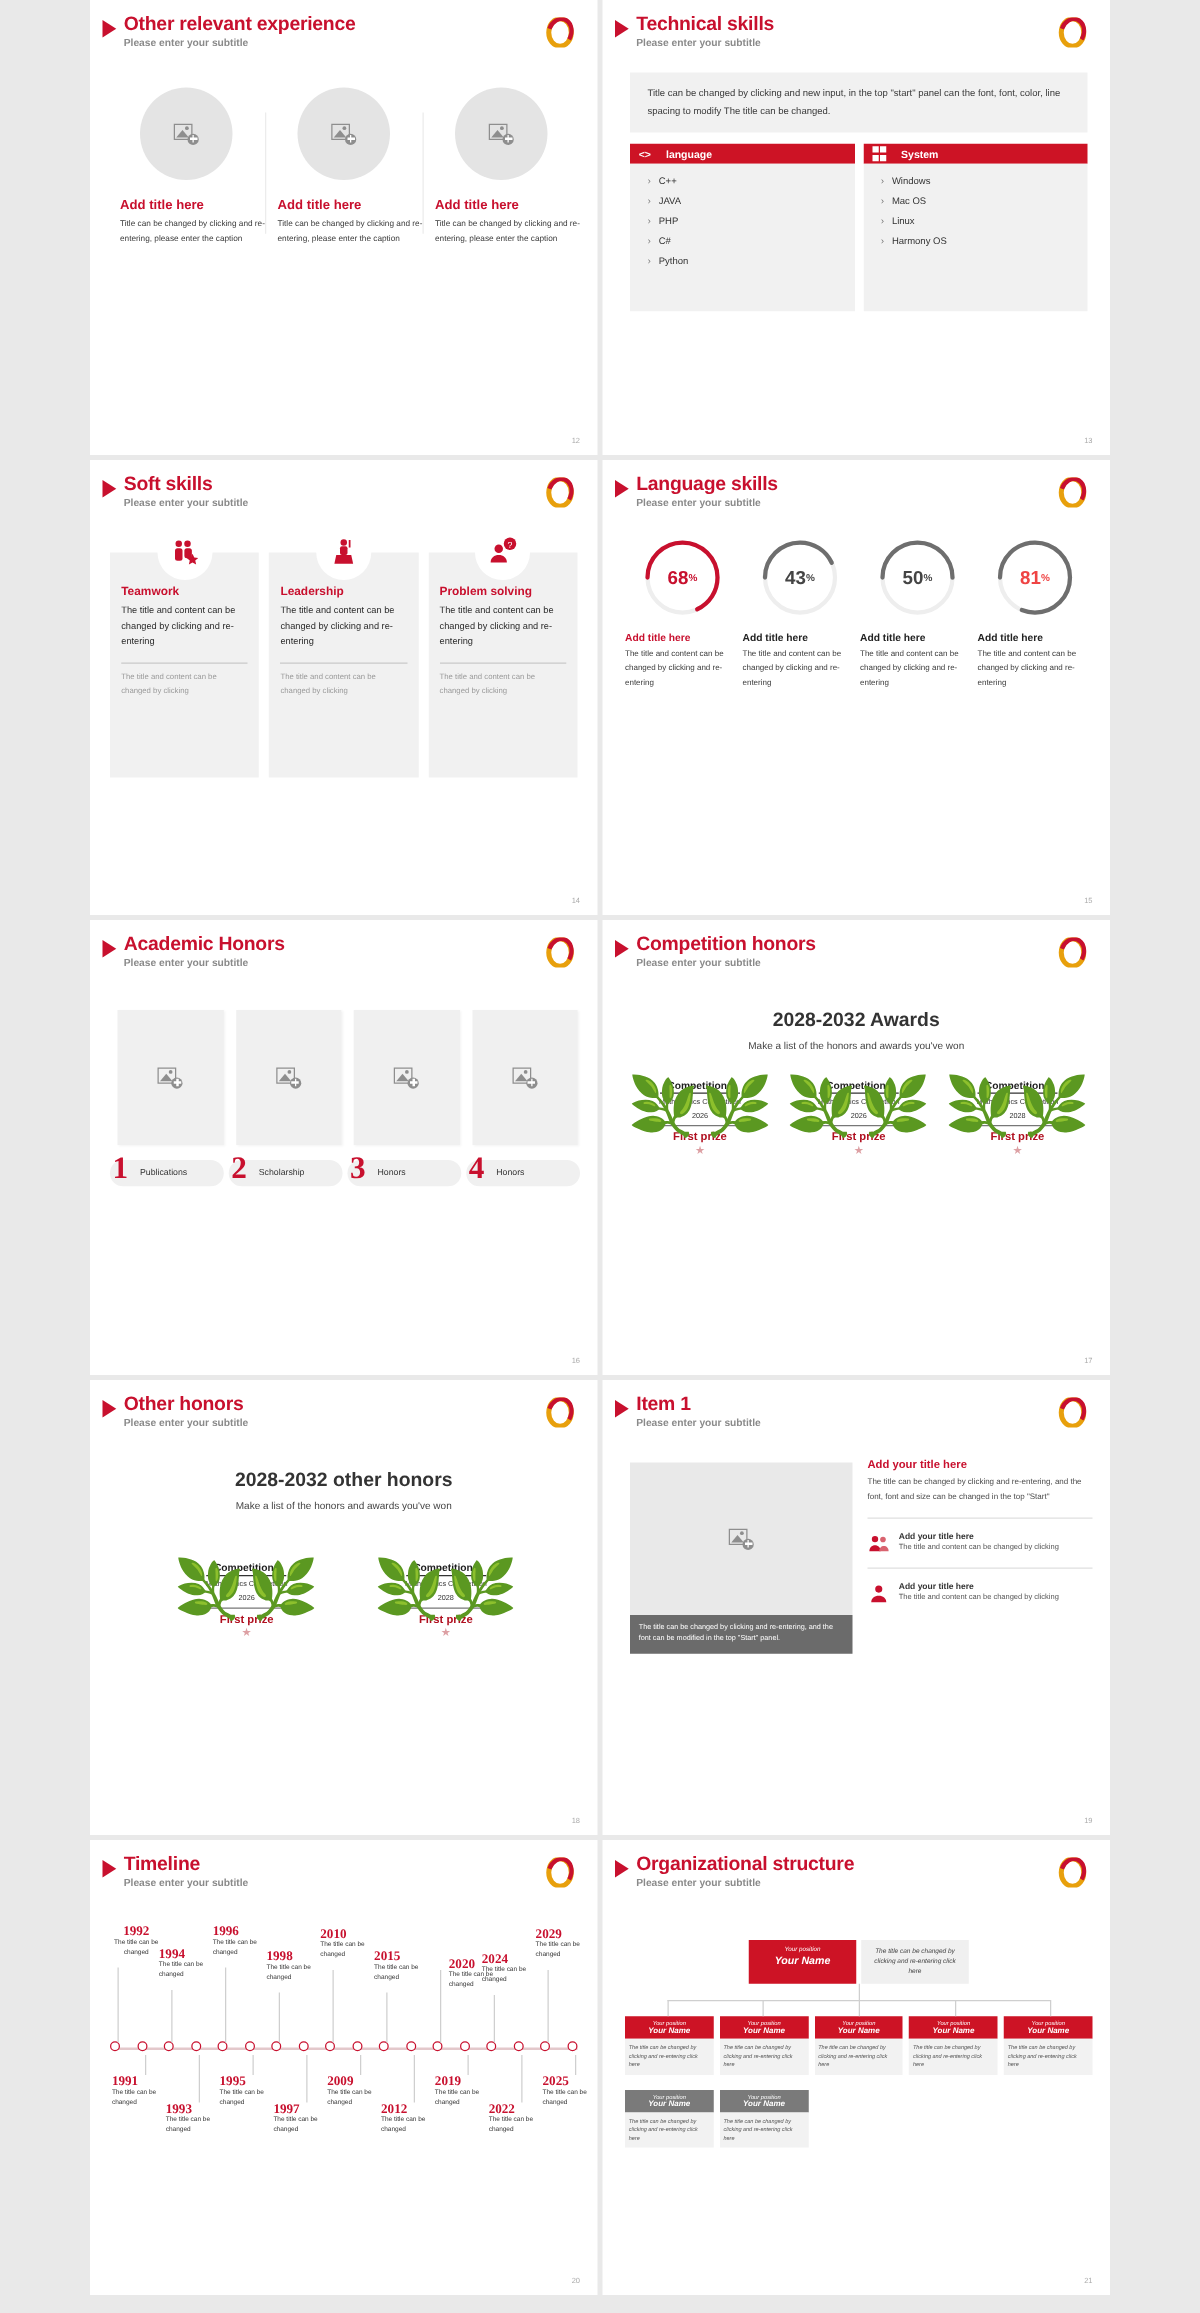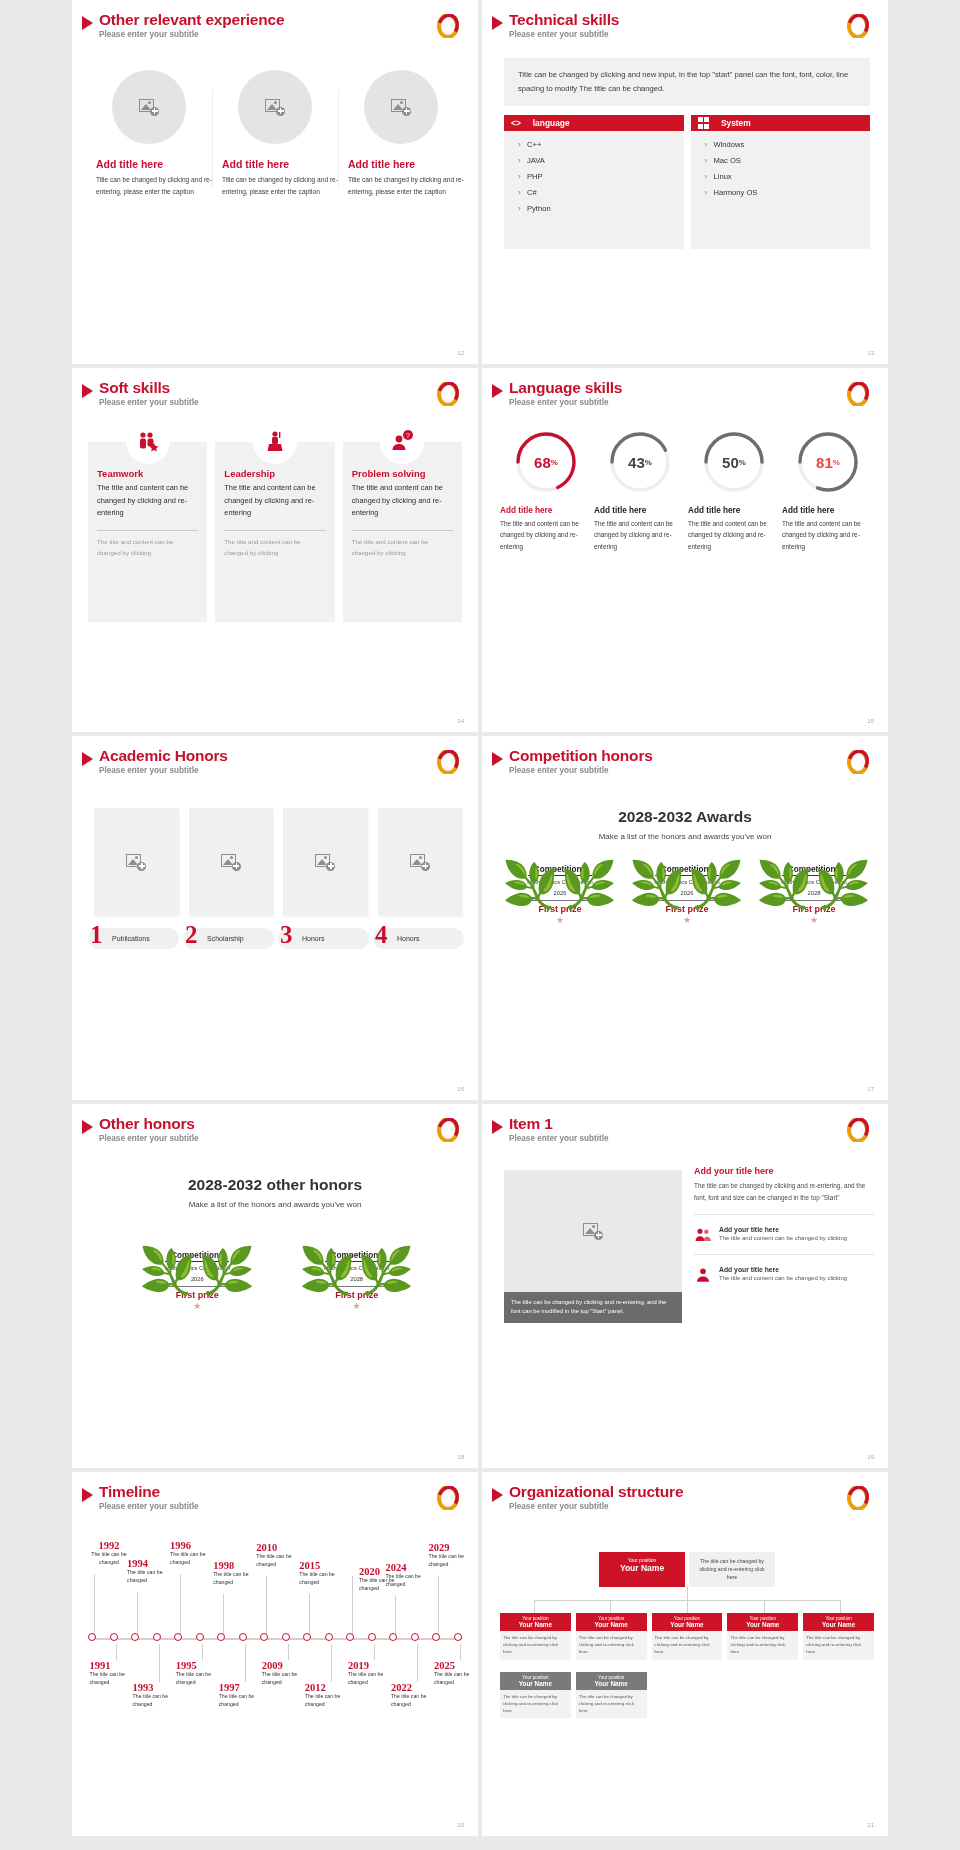--- a/index.html
+++ b/index.html
@@ -95,21 +95,21 @@
   
   .tl{position:absolute;left:14px;right:12px;top:58px;height:200px;}
   .axis{position:absolute;left:4px;right:4px;top:108px;height:1.5px;background:#e3c8cb;}
   .dot{position:absolute;top:103px;width:8px;height:8px;border-radius:50%;border:1.3px solid #c8102e;background:#fff;}
   .tick{position:absolute;width:1px;background:#cfcfcf;}
   .ev{position:absolute;width:50px;}
   .evy{font-size:10.5px;font-weight:bold;color:#c8102e;font-family:"Liberation Serif",serif;}
   .evp{font-size:5.2px;color:#333;line-height:1.5;}
 
   
-  .org{position:absolute;left:18px;right:14px;top:58px;}
+  .org{position:absolute;left:18px;right:14px;top:58px;font-style:italic;}
   .obox{background:#cd1325;color:#fff;text-align:center;padding:5px 4px;}
   .obox .r1{font-size:5px;}
   .obox .r2{font-size:8.5px;font-weight:bold;}
   .onote{background:#f0f0f0;font-size:5.2px;color:#444;padding:6px 5px;line-height:1.5;text-align:center;}
   .orow{display:flex;gap:5px;}
   .ocell{flex:1;}
   .ocell .cap{background:#cd1325;color:#fff;text-align:center;padding:3px 2px;}
   .ocell.gray .cap{background:#7a7a7a;}
   .ocell .cap .a{font-size:4.6px;}
   .ocell .cap .b{font-size:6.4px;font-weight:bold;}

